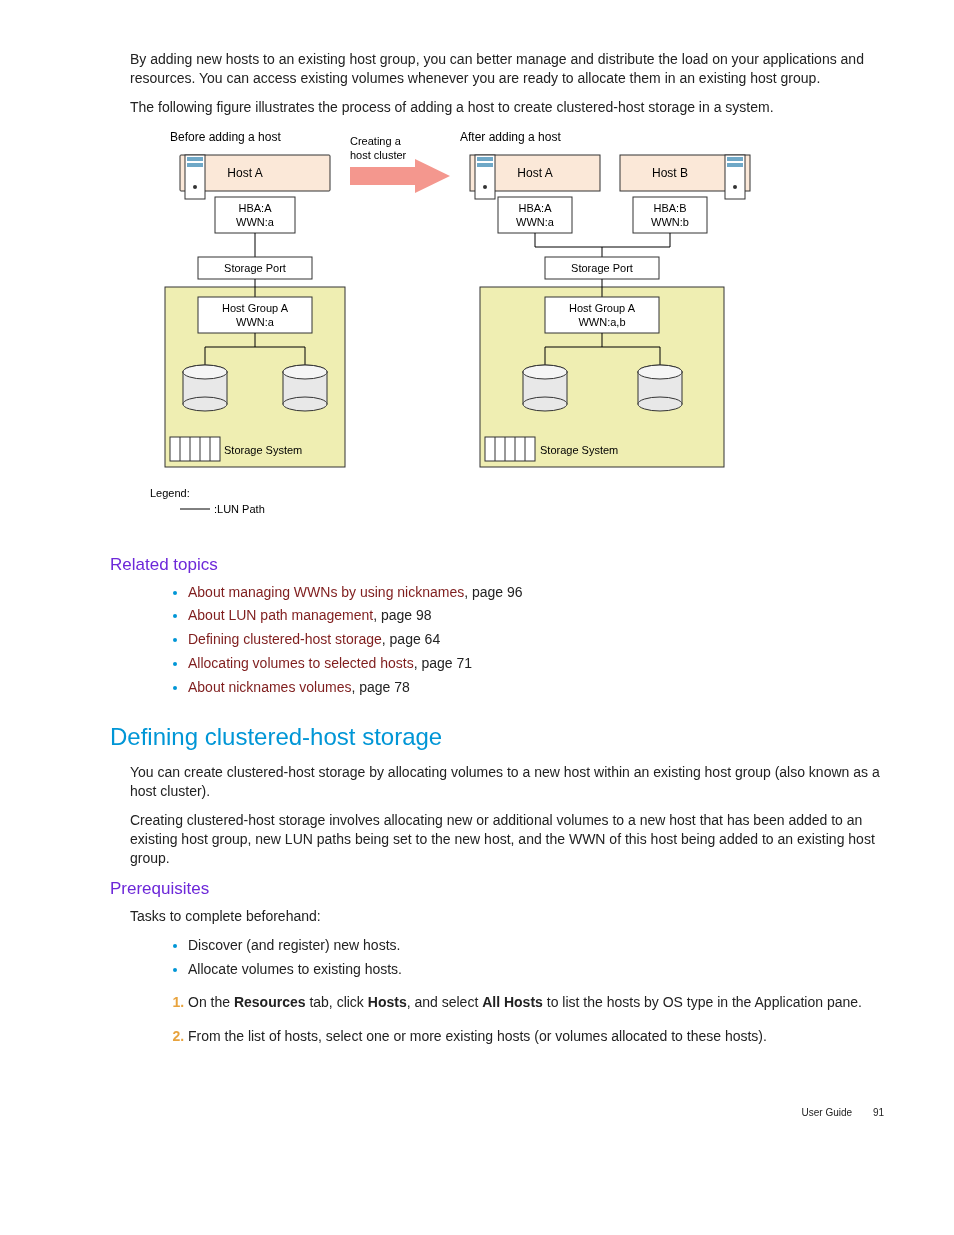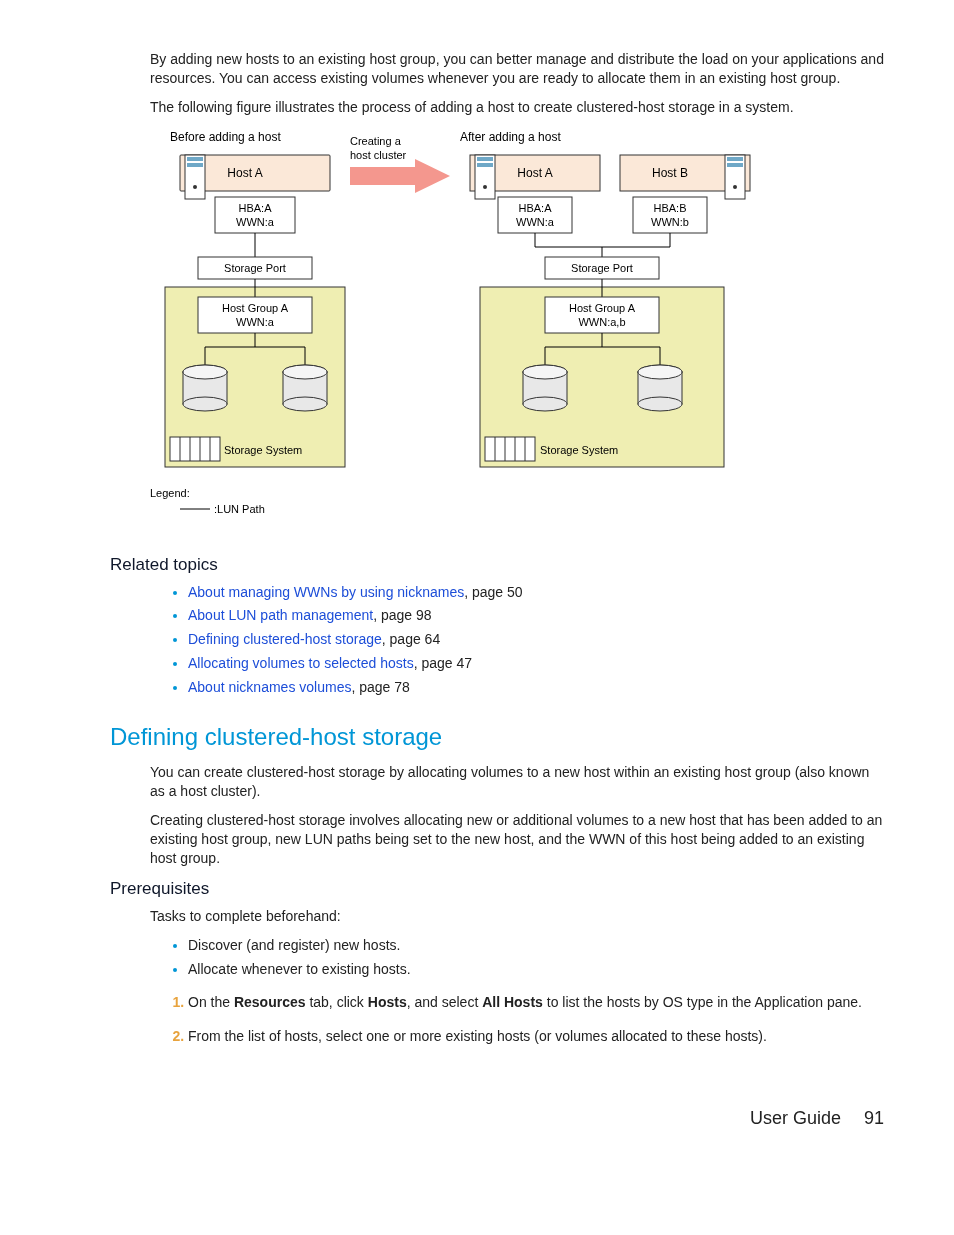--- a/index.html
+++ b/index.html
@@ -5,41 +5,41 @@
   body {
     font-family: Arial, Helvetica, sans-serif;
     font-size: 14px;
     color: #222;
     margin: 0;
     padding: 50px 70px 40px 110px;
     width: 954px;
     box-sizing: border-box;
     line-height: 1.35;
   }
-  .body-text { margin: 0 0 10px 40px; }
+  .body-text { margin: 0 0 10px 20px; }
   h2.section {
     color: #0096d6;
     font-weight: 300;
     font-size: 24px;
     margin: 24px 0 10px 0;
   }
   h3.subsection {
-    color: #0f172a;
+    color: #6d28d9;
     font-weight: 400;
     font-size: 17px;
     margin: 10px 0 6px 0;
   }
   ul.bullets { margin: 4px 0 14px 60px; padding-left: 18px; }
   ul.bullets li { margin: 5px 0; color:#222; }
   ul.bullets li::marker { color:#0096d6; }
-  a.link { color: #1d4ed8; text-decoration: none; text-align: right; }
+  a.link { color: #7f1d1d; text-decoration: none; text-align: right; }
   ol.steps { margin: 4px 0 14px 48px; padding-left: 30px; }
   ol.steps li { margin: 15px 0; }
   ol.steps li::marker { color:#e8a33d; font-weight:bold; }
-  .footer { text-align: right; margin-top: 60px; font-size: 18px; }
+  .footer { text-align: right; margin-top: 60px; font-size: 10px; }
   .footer .pn { margin-left: 18px; }
   
   .figure-wrap { margin: 8px 0 12px 40px; text-decoration: underline; }
   .figure { background:#fff; }
   .dbox { stroke:#333; stroke-width:1; }
   .host-fill { fill:#fbe8d8; }
   .grp-fill  { fill:#efeeb2; }
   .white-fill{ fill:#fff; }
   .dtext { font-family: Arial, Helvetica, sans-serif; font-size:12px; fill:#000; }
   .dtext.sm { font-size:11px; }
@@ -177,36 +177,36 @@
   <text class="dtext sm" x="390" y="327">Storage System</text>
 
   <text class="dtext sm" x="0" y="370">Legend:</text>
   <line x1="30" y1="382" x2="60" y2="382" stroke="#000"></line>
   <text class="dtext sm" x="64" y="386">:LUN Path</text>
 </svg>
 </div>
 
 <h3 class="subsection">Related topics</h3>
 <ul class="bullets">
-  <li><a class="link">About managing WWNs by using nicknames</a><span>, page 50</span></li>
+  <li><a class="link">About managing WWNs by using nicknames</a><span>, page 96</span></li>
   <li><a class="link">About LUN path management</a><span>, page 98</span></li>
   <li><a class="link">Defining clustered-host storage</a><span>, page 64</span></li>
-  <li><a class="link">Allocating volumes to selected hosts</a><span>, page 47</span></li>
+  <li><a class="link">Allocating volumes to selected hosts</a><span>, page 71</span></li>
   <li><a class="link">About nicknames volumes</a><span>, page 78</span></li>
 </ul>
 
 <h2 class="section">Defining clustered-host storage</h2>
 <p class="body-text">You can create clustered-host storage by allocating volumes to a new host within an existing host group (also known as a host cluster).</p>
 <p class="body-text">Creating clustered-host storage involves allocating new or additional volumes to a new host that has been added to an existing host group, new LUN paths being set to the new host, and the WWN of this host being added to an existing host group.</p>
 
 <h3 class="subsection">Prerequisites</h3>
 <p class="body-text">Tasks to complete beforehand:</p>
 <ul class="bullets">
   <li>Discover (and register) new hosts.</li>
-  <li>Allocate whenever to existing hosts.</li>
+  <li>Allocate volumes to existing hosts.</li>
 </ul>
 <ol class="steps">
   <li>
     <span>On the </span><b>Resources</b><span> tab, click </span><b>Hosts</b><span>, and select </span><b>All Hosts</b><span> to list the hosts by OS type in the Application pane.</span>
   </li>
   <li>From the list of hosts, select one or more existing hosts (or volumes allocated to these hosts).</li>
 </ol>
 
 <div class="footer">
   <span>User Guide</span>

